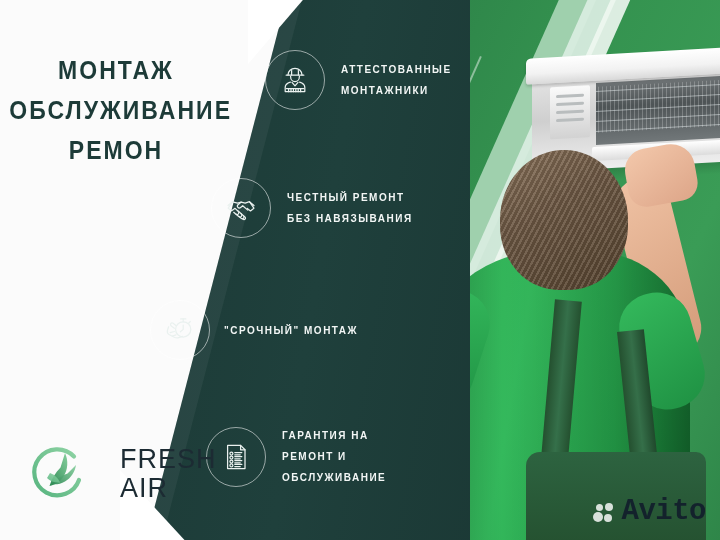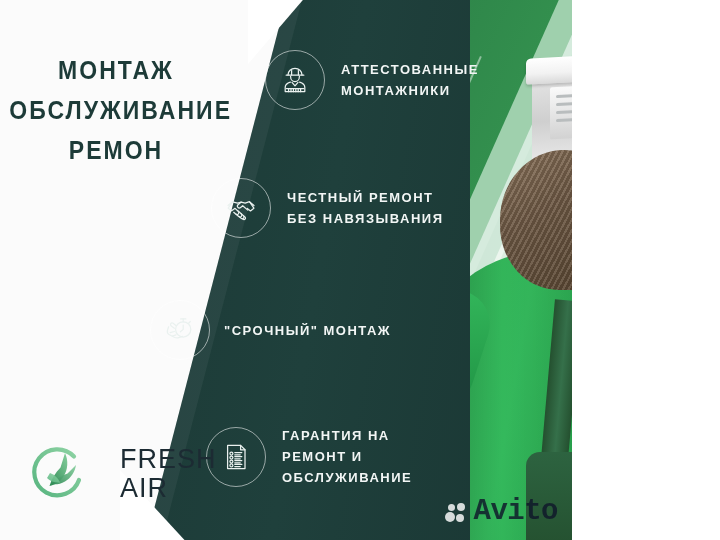--- a/index.html
+++ b/index.html
@@ -1,18 +1,18 @@
 <!DOCTYPE html>
 <html><head>
 <meta charset="utf-8">
 <style>
   html,body{margin:0;padding:0;}
   body{width:720px;height:540px;overflow:hidden;background:#ffffff;
        font-family:"Liberation Sans",sans-serif;}
-  #ad{position:relative;width:572px;height:540px;overflow:hidden;background:#fbfbfb;}
+  #ad{position:relative;width:720px;height:540px;overflow:hidden;background:#fbfbfb;}
 
   
   .photo-zone{position:absolute;left:330px;top:0;width:390px;height:540px;overflow:hidden;}
   .green-base{position:absolute;inset:0;background:#34924f;}
   .green-dark-grad{position:absolute;inset:0;
     background:linear-gradient(115deg,#2a7c45 0%,#34924f 42%,#3a9c56 75%,#2f8649 100%);}
   .stripe{position:absolute;transform-origin:top left;}
   .st-a{width:34px;height:900px;left:300px;top:-160px;transform:rotate(24deg);background:#a8d6b5;opacity:.92;}
   .st-b{width:26px;height:900px;left:342px;top:-190px;transform:rotate(24deg);background:#d8ecdf;opacity:.95;}
   .st-c{width:18px;height:900px;left:374px;top:-210px;transform:rotate(24deg);background:#eef7f1;opacity:.9;}
@@ -90,21 +90,21 @@
     font-weight:700;font-size:25px;line-height:40px;letter-spacing:2.2px;
     transform:scaleX(.92);transform-origin:center;}
   .headline div{white-space:nowrap;}
 
   
   .feat{position:absolute;display:flex;align-items:center;}
   .feat .ic{flex:0 0 auto;width:58px;height:58px;border-radius:50%;
     border:1.4px solid rgba(255,255,255,.55);display:flex;align-items:center;justify-content:center;}
   .feat .tx{margin-left:16px;color:#f2f6f5;
     font-family:"Liberation Sans Narrow","Liberation Sans",sans-serif;
-    font-weight:700;font-size:13px;line-height:21px;letter-spacing:1.5px;white-space:nowrap;}
+    font-weight:700;font-size:10px;line-height:21px;letter-spacing:1.5px;white-space:nowrap;}
   .feat .tx div{white-space:nowrap;}
   #feat0{left:265px;top:50px;}
   #feat1{left:211px;top:178px;}
   #feat2{left:150px;top:300px;}
   #feat3{left:206px;top:425px;}
   #feat2 .tx{margin-left:14px;}
 
   
   .logo{position:absolute;left:30px;top:443px;display:flex;align-items:center;gap:16px;}
   .logo .mark{width:62px;height:62px;flex:0 0 auto;}

